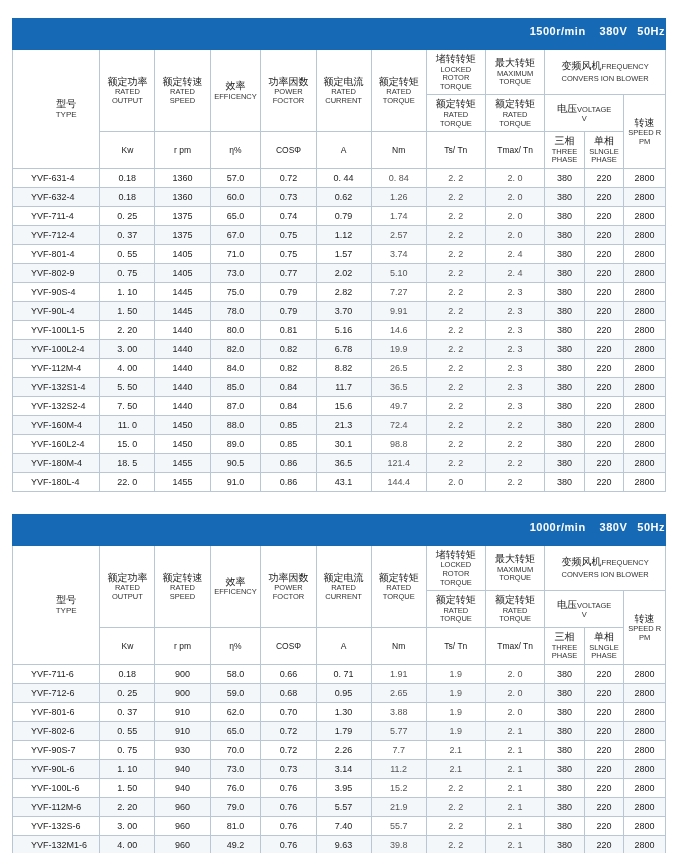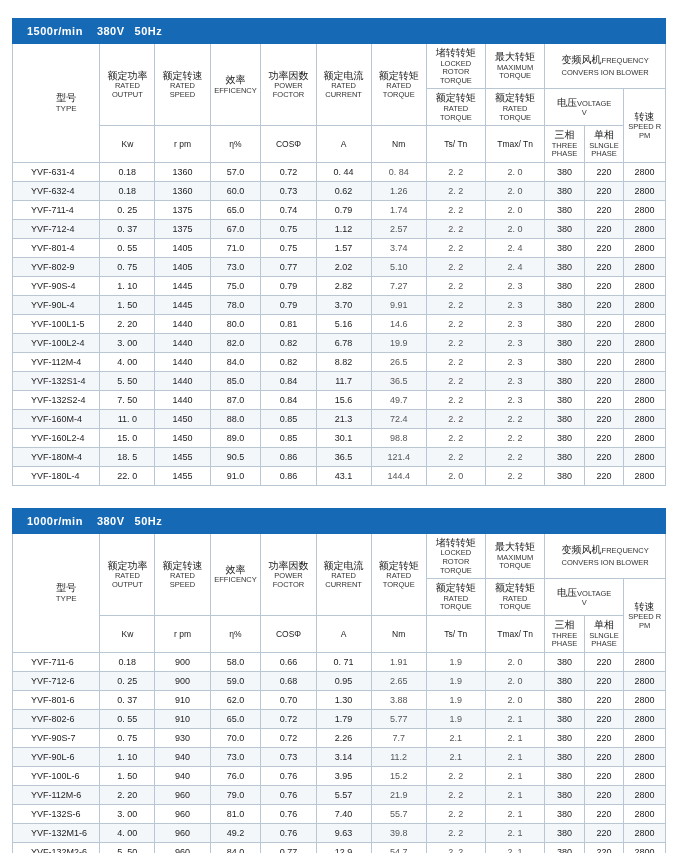--- a/index.html
+++ b/index.html
@@ -25,22 +25,22 @@
     border: 1px solid #b9c6d4;
     padding: 0;
     text-align: center;
     vertical-align: middle;
   }
   .title-bar td {
     background: #1669b4;
     color: #ffffff;
     font-weight: bold;
     font-size: 11px;
-    text-align: left;
-    padding: 6px 0 6px 14px;
+    text-align: right;
+    padding: 6px 0 12px 14px;
     border: 1px solid #1669b4;
     letter-spacing: 0.5px;
   }
   .title-bar .t-rpm { margin-right: 14px; }
   .title-bar .t-v { margin-right: 10px; }
 
   .hdr td {
     background: #ffffff;
     color: #1a1a1a;
     font-size: 9px;

